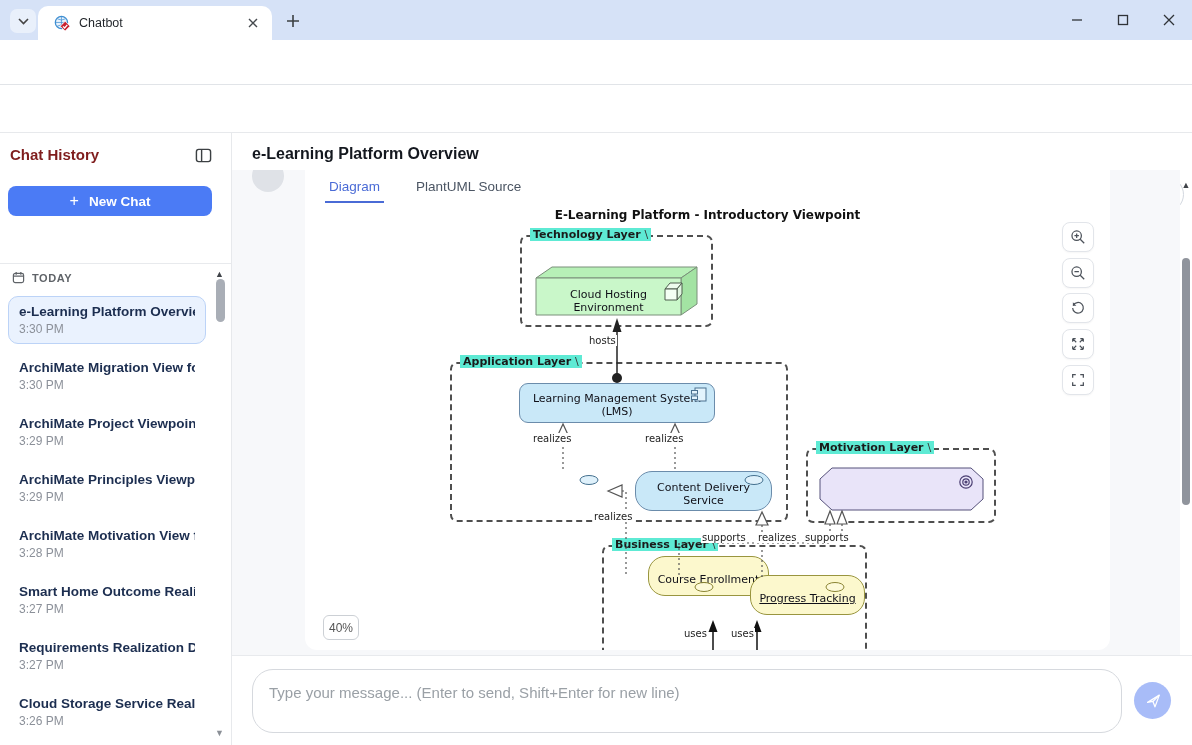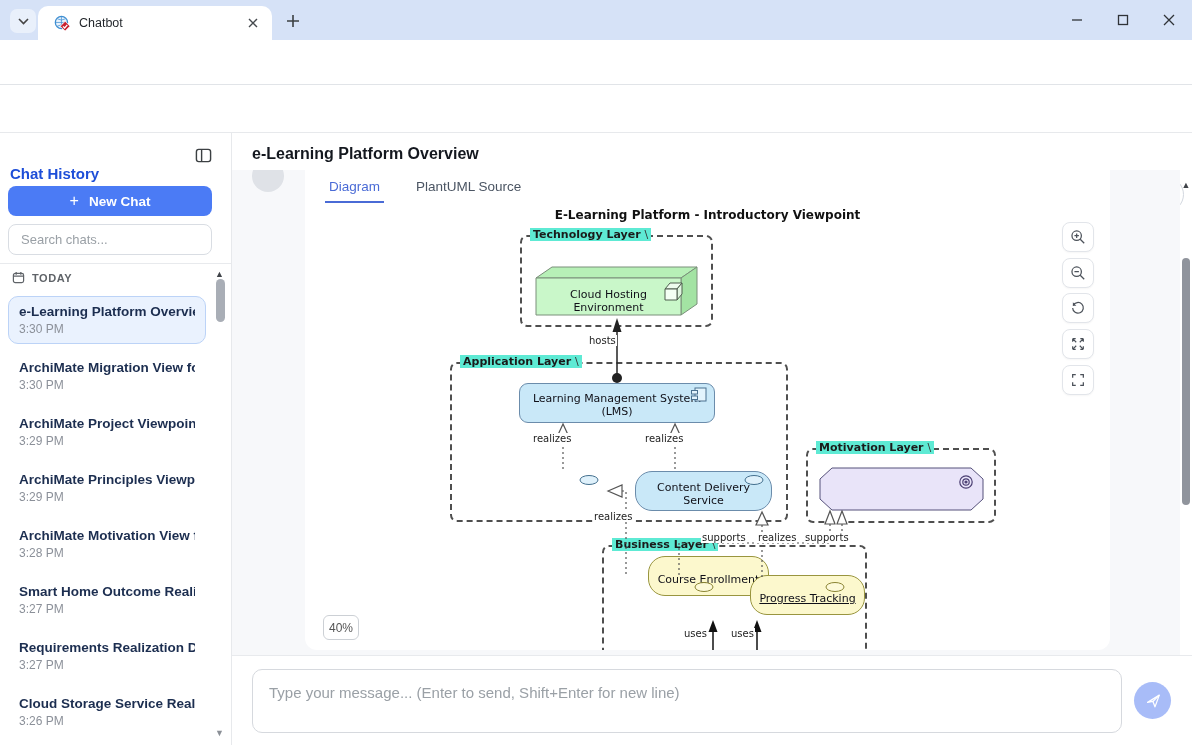--- a/index.html
+++ b/index.html
@@ -40,21 +40,21 @@
   .powered a-like, .powered .link { text-decoration:underline; color:#4b5056; }
   .hdr-ic { top:99px; width:22px; height:22px; display:flex; align-items:center; justify-content:center; }
   .more-apps { left:1061px; top:95px; height:28px; padding:0 16px; background:#2aa56a; color:#fff; border:none;
     border-radius:15px; font-size:13px; font-weight:bold; font-family:"Liberation Sans",sans-serif; }
   .bot-badge { left:1149px; top:92px; width:35px; height:35px; border-radius:50%; border:1px solid #d3d8df; background:#fff;
     display:flex; align-items:center; justify-content:center; }
 
   
   .sidebar { left:0; top:133px; width:232px; height:612px; background:#fff; border-right:1px solid #e7e9ec; overflow:hidden; }
   .sb-head { position:absolute; left:0; top:0; width:100%; height:42px; }
-  .sb-title { position:absolute; left:10px; top:13px; font-size:15px; font-weight:bold; color:#1d4ed8;margin-top:19px; }
+  .sb-title { position:absolute; left:10px; top:13px; font-size:15px; font-weight:bold; color:#7f1d1d; }
   .sb-toggle { position:absolute; right:18px; top:12px; width:20px; height:20px; display:flex; align-items:center; justify-content:center; }
   .new-chat { position:absolute; left:8px; top:53px; width:204px; height:30px; background:#4b7bf5; border:none; border-radius:8px;
     color:#fff; font-size:13.5px; font-weight:bold; font-family:"Liberation Sans",sans-serif;
     display:flex; align-items:center; justify-content:center; gap:10px; }
   .new-chat .plus { font-size:16px; font-weight:normal; }
   .sb-search { position:absolute; left:8px; top:91px; width:204px; height:31px; border:1px solid #d9dde3; border-radius:8px;
     padding:0 12px; font-size:13px; font-family:"Liberation Sans",sans-serif; color:#333; outline:none; }
   .sb-search::placeholder { color:#9aa0a6; }
   .sb-divider { position:absolute; left:0; top:130px; width:100%; height:1px; background:#e8eaed; }
   .sb-section { position:absolute; left:12px; top:138px; display:flex; align-items:center; gap:7px;
@@ -110,21 +110,21 @@
   .zoom-btn { left:1062px; width:32px; height:30px; background:#fff; border:1px solid #e2e5ea; border-radius:8px;
     box-shadow:0 1px 2px rgba(0,0,0,0.04); display:flex; align-items:center; justify-content:center; color:#4b5159; }
 
   
   .main-scroll-up { left:1181px; top:180px; width:10px; text-align:center; color:#3f4348; font-size:9px; }
   .main-scroll-thumb { left:1182px; top:258px; width:8px; height:247px; background:#90949c; border-radius:4px; }
   .main-scroll-down { left:1181px; top:728px; width:10px; text-align:center; color:#b6bac0; font-size:9px; }
 
   
   .composer { left:232px; top:655px; width:960px; height:90px; background:#fff; border-top:1px solid #e8eaed; }
-  .msg-input { position:absolute; left:20px; top:13px; width:870px; height:64px; border:1px solid #d6d9de; border-radius:10px;
+  .msg-input { position:absolute; left:20px; top:13px; width:870px; height:64px; border:1px solid #d6d9de; border-radius:21px;
     padding:14px 16px; font-size:15px; font-family:"Liberation Sans",sans-serif; color:#333; outline:none; resize:none; }
   .msg-input::placeholder { color:#9aa0a6; }
   .send-btn { position:absolute; left:902px; top:26px; width:37px; height:37px; border-radius:50%; background:#a8bcf8; border:none;
     display:flex; align-items:center; justify-content:center; }
 
   svg { display:block; }
 </style>
 </head>
 <body>
 
@@ -289,21 +289,20 @@
         <svg width="17" height="17" viewBox="0 0 18 18">
             <rect x="1.5" y="2.5" width="15" height="13" rx="2.5" fill="none" stroke="#3c4043" stroke-width="1.5"></rect>
             <path d="M7 2.5v13" stroke="#3c4043" stroke-width="1.5"></path>
           </svg>
       </div>
     </div>
     <button class="new-chat">
       <span class="plus">+</span>
       <span>New Chat</span>
     </button>
-    <input class="sb-search" placeholder="Search chats..." style="">
     <div class="sb-divider"></div>
     <div class="sb-section">
       <svg width="13" height="13" viewBox="0 0 14 14">
           <rect x="1.5" y="2.5" width="11" height="10" rx="2" fill="none" stroke="#5f6368" stroke-width="1.3"></rect>
           <path d="M1.5 5.5h11M4.5 1v3M9.5 1v3" stroke="#5f6368" stroke-width="1.3"></path>
         </svg>
       <span>TODAY</span>
     </div>
 
     <div class="sb-list">

